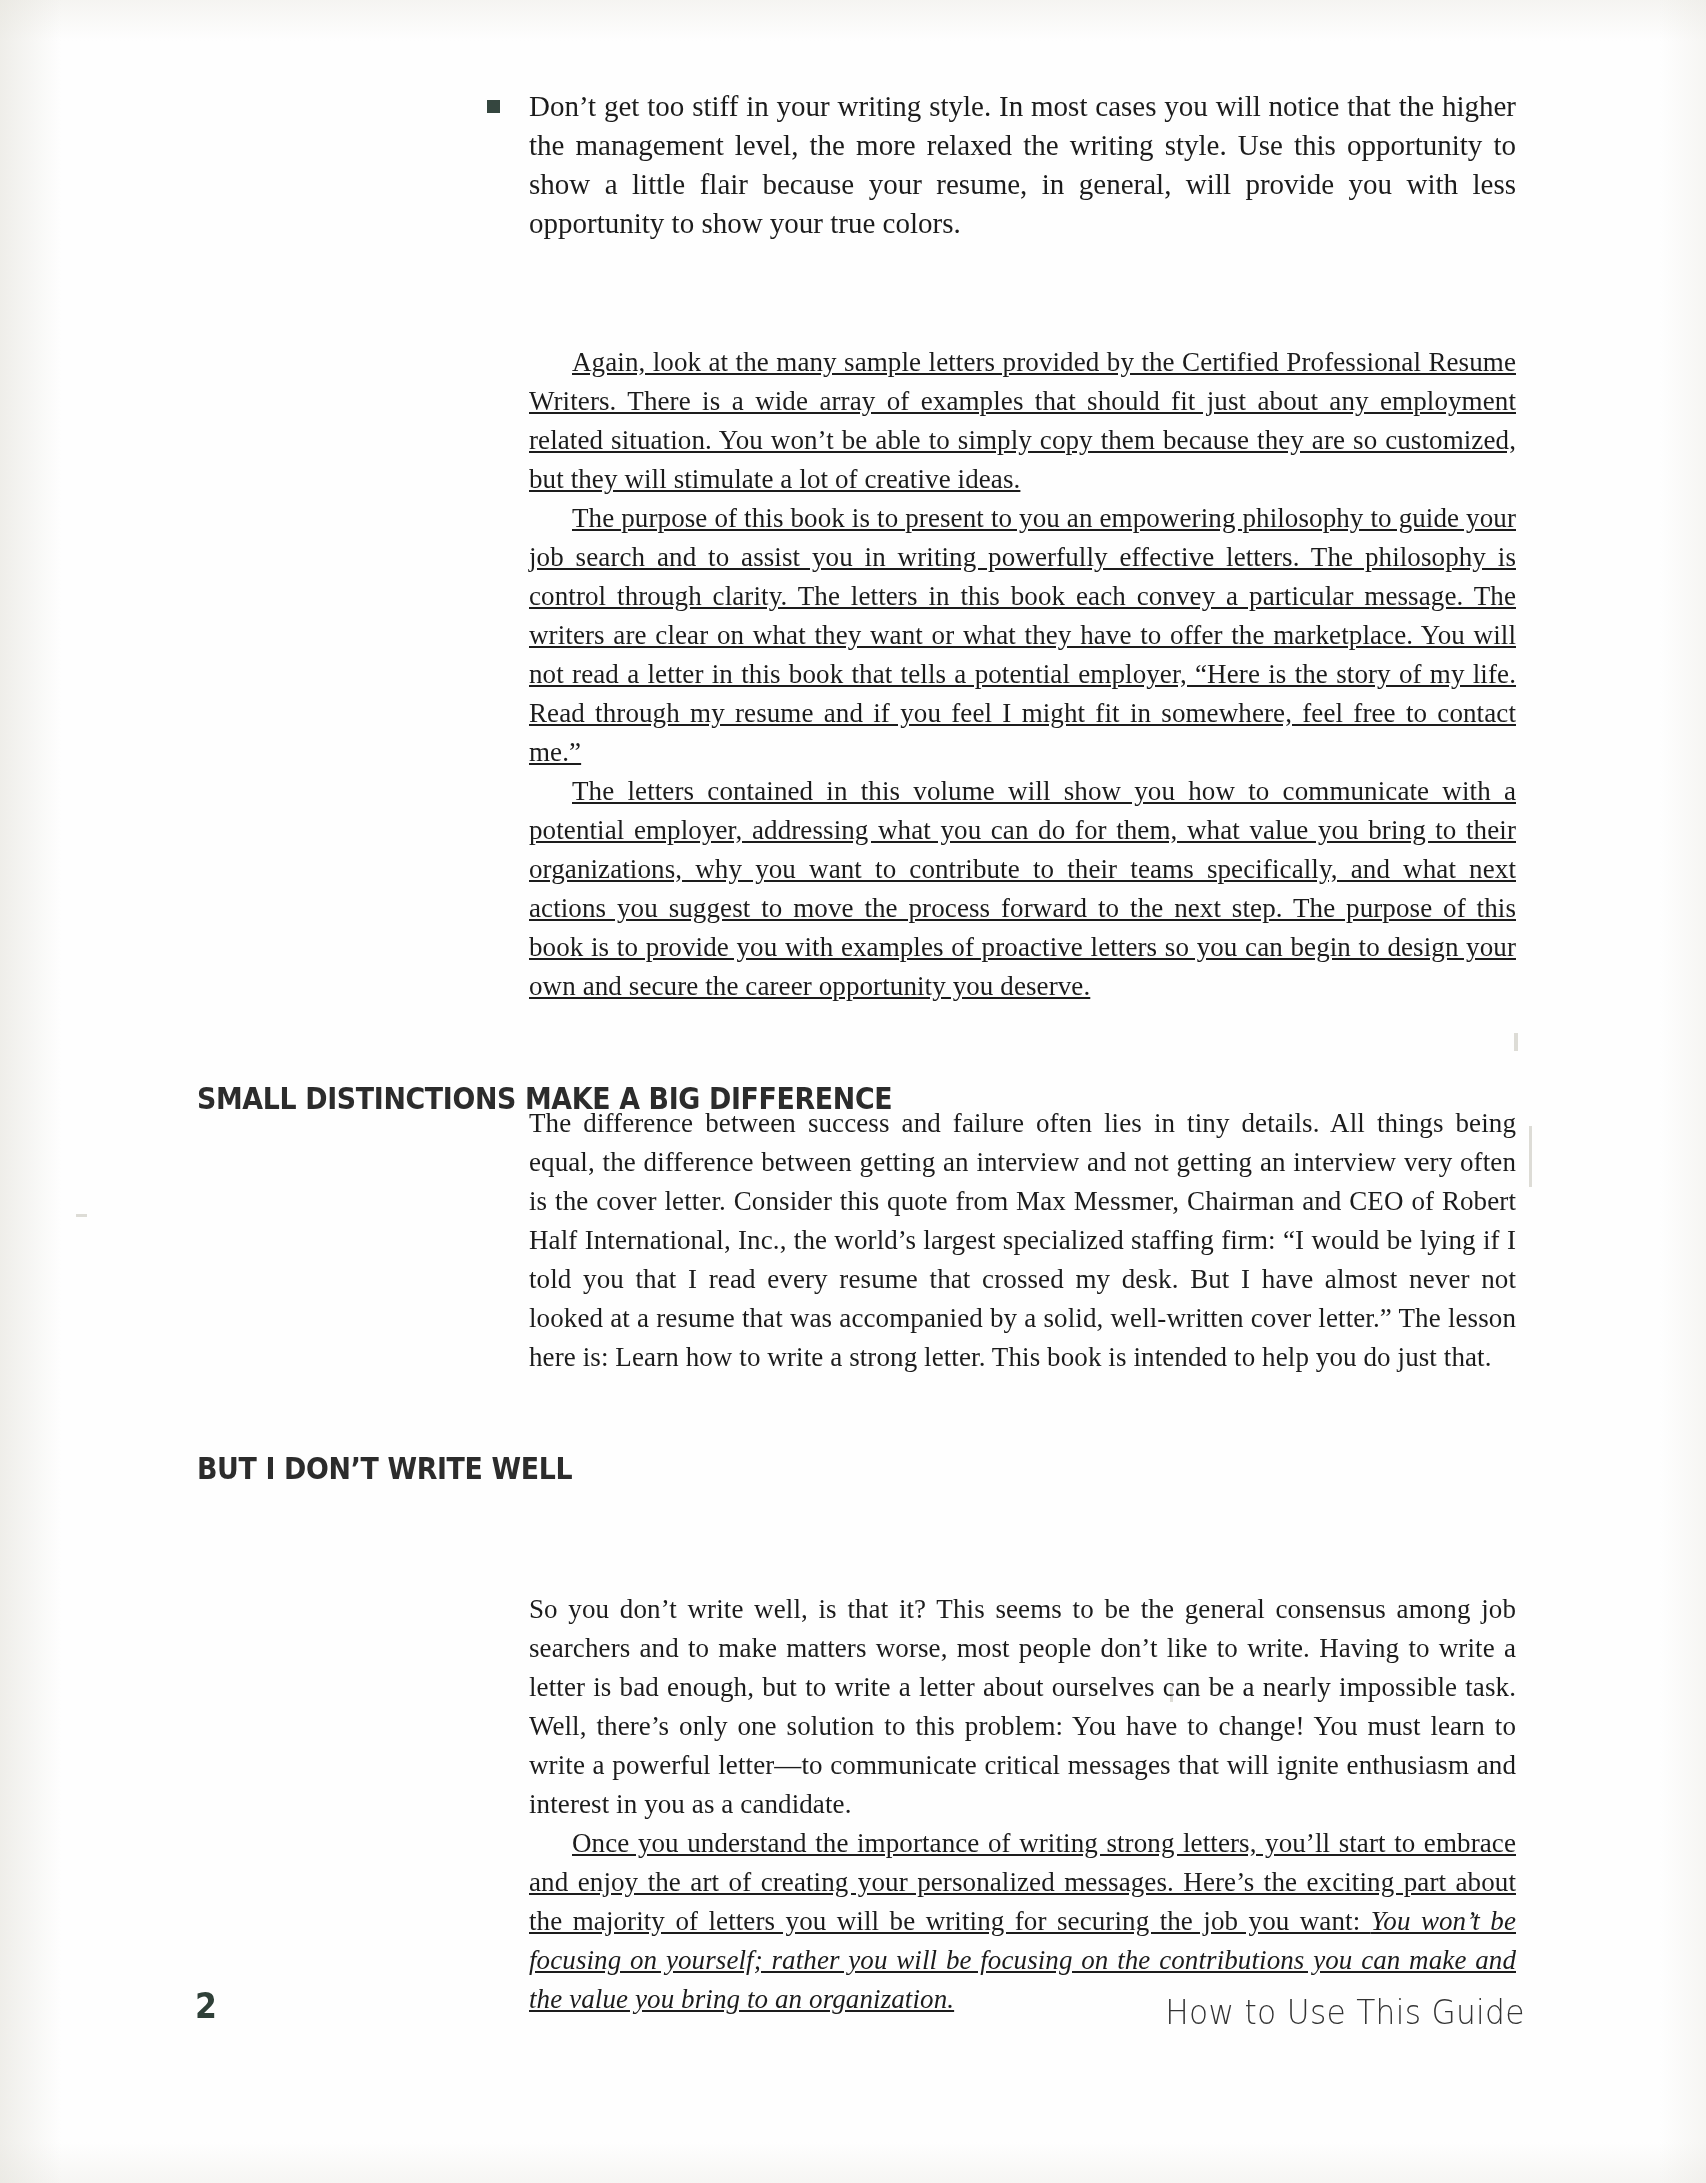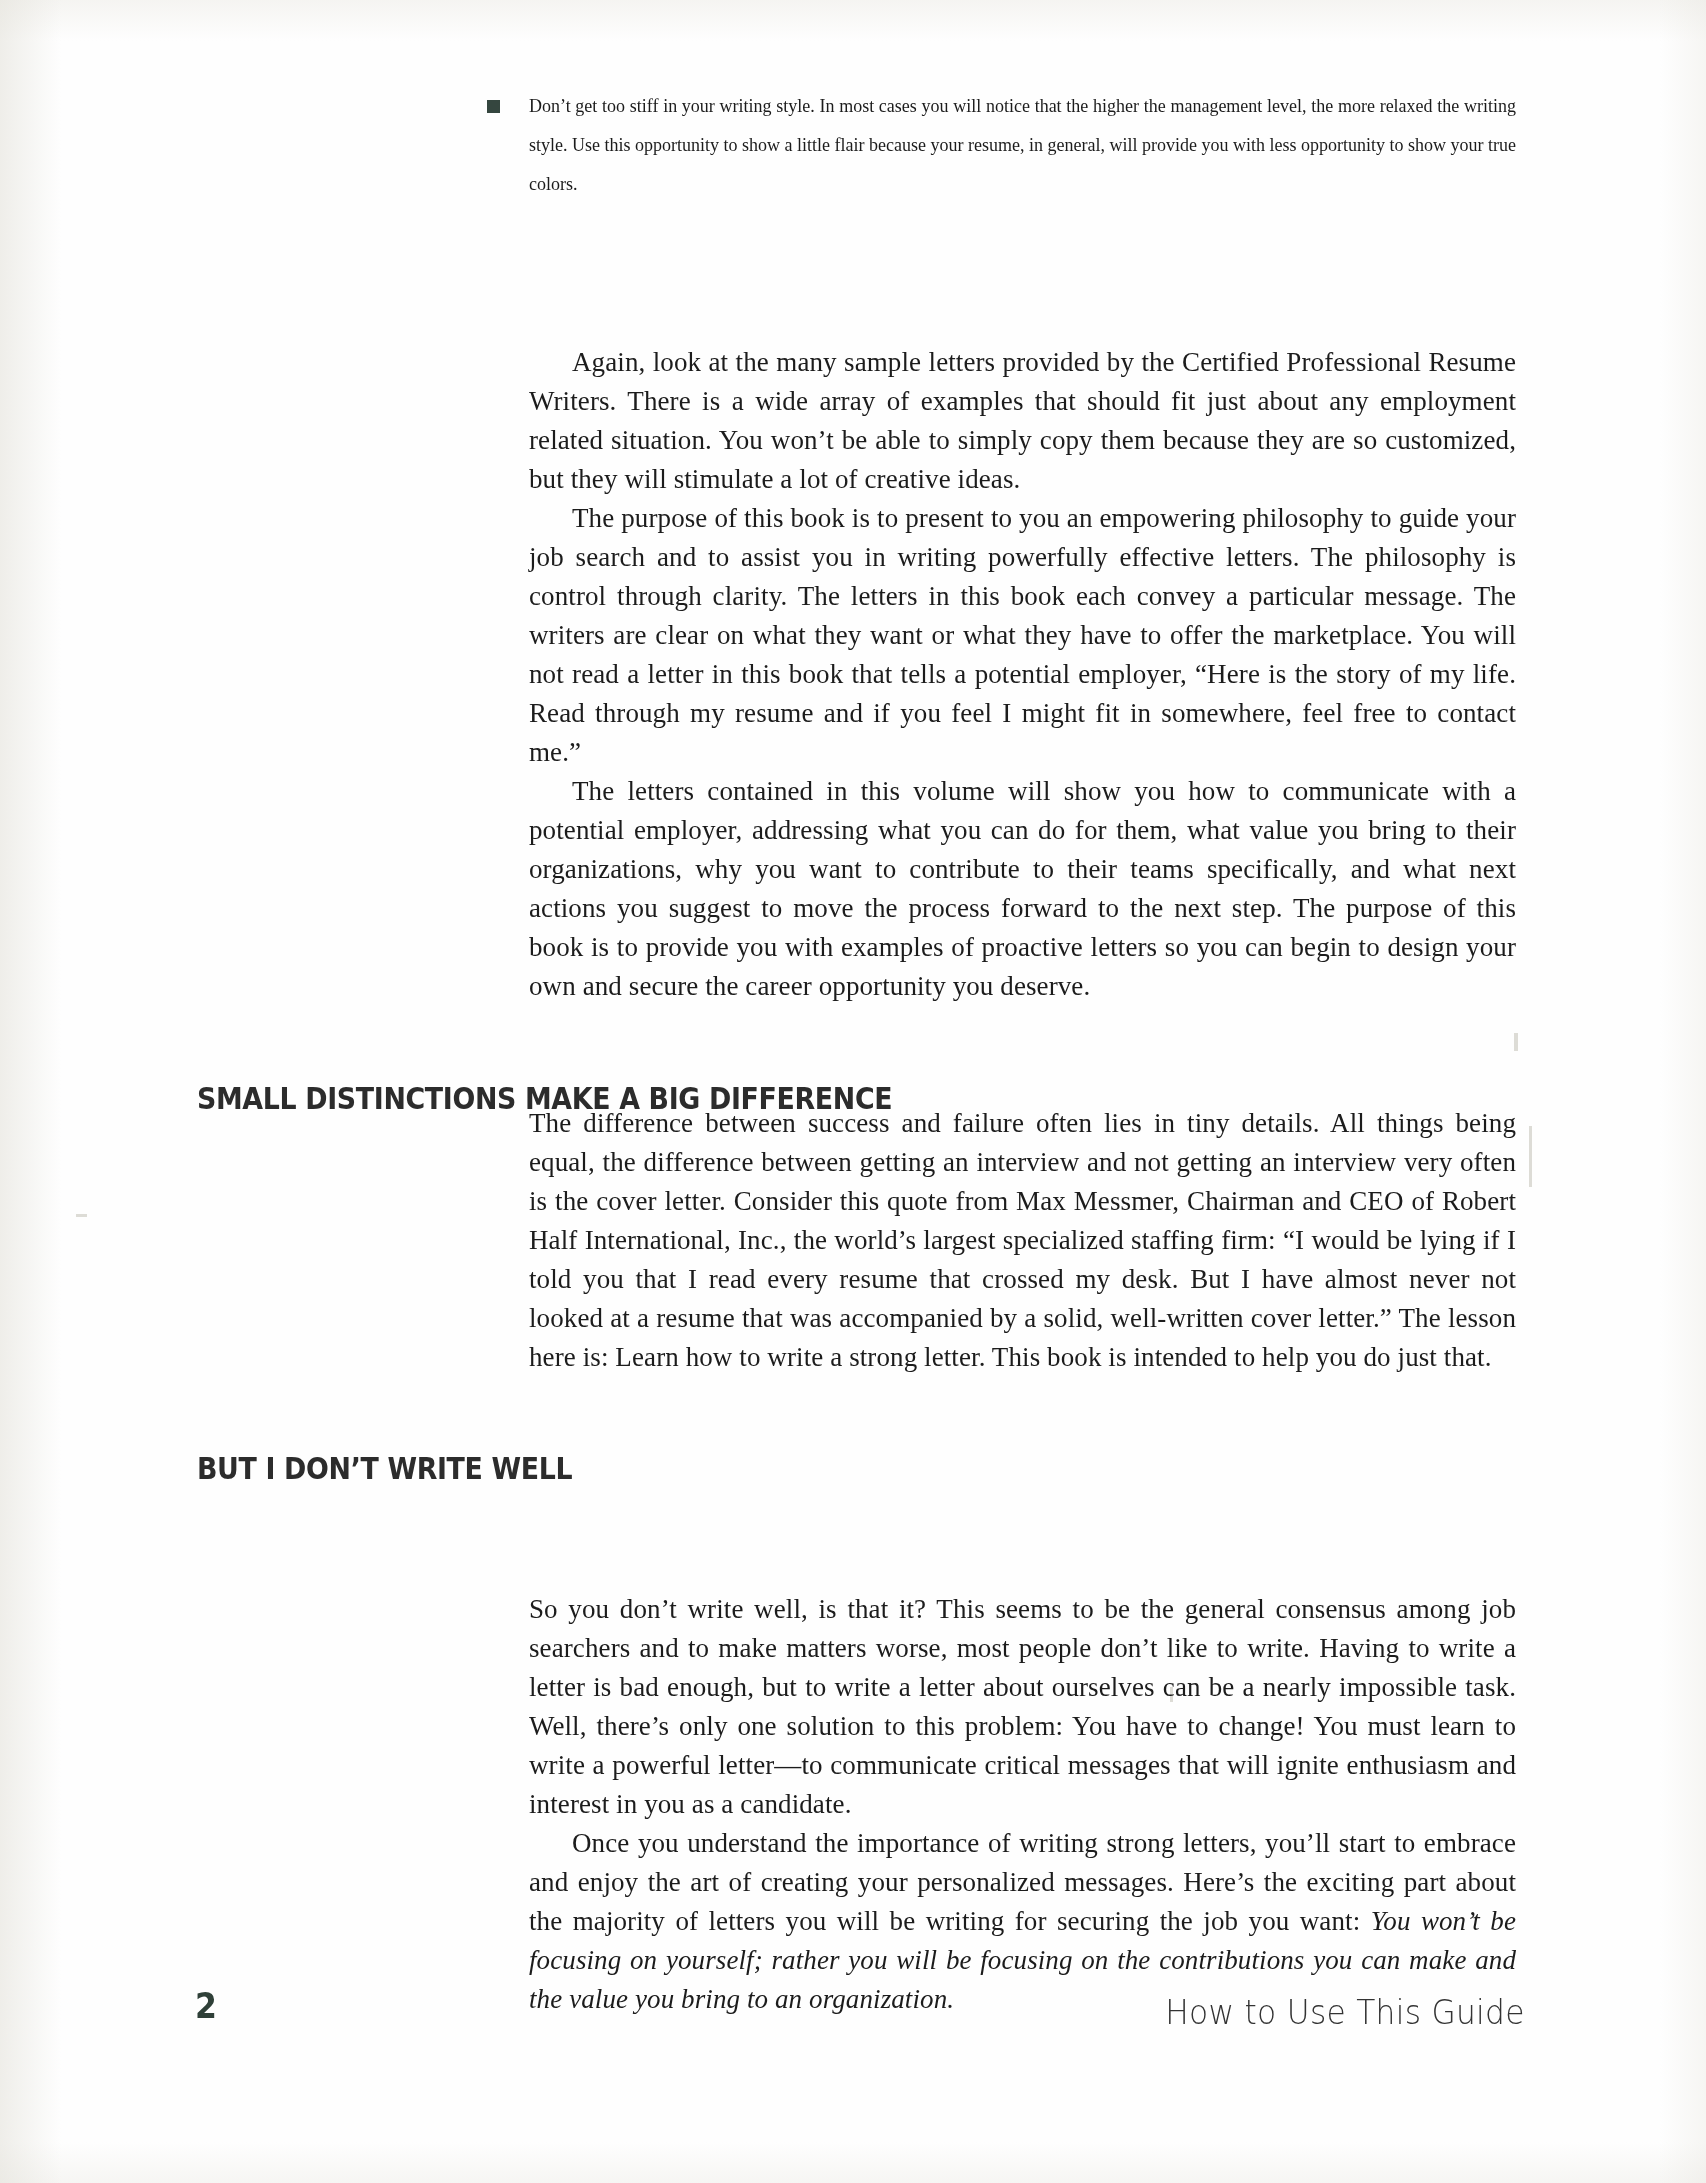--- a/index.html
+++ b/index.html
@@ -57,37 +57,38 @@
     margin: 0;
     font-size: 27px;
     line-height: 39px;
     text-align: justify;
     text-justify: inter-word;
     letter-spacing: 0.1px;
     color: #1c1c1c;
   }
   p.body.indent {
     text-indent: 43px;
+    text-decoration: underline;
   }
   p.body .ital {
     font-style: italic;
   }
 
   
   ul.bullets {
     position: absolute;
     left: 529px;
     width: 987px;
     margin: 0;
     padding: 0;
     list-style: none;
   }
   ul.bullets li {
     position: relative;
-    font-size: 18px;
+    font-size: 29px;
     line-height: 39px;
     text-align: justify;
     color: #1c1c1c;
     margin-bottom: 8.8px;
   }
   ul.bullets li .sq {
     position: absolute;
     left: -42px;
     top: 13px;
     width: 13px;

